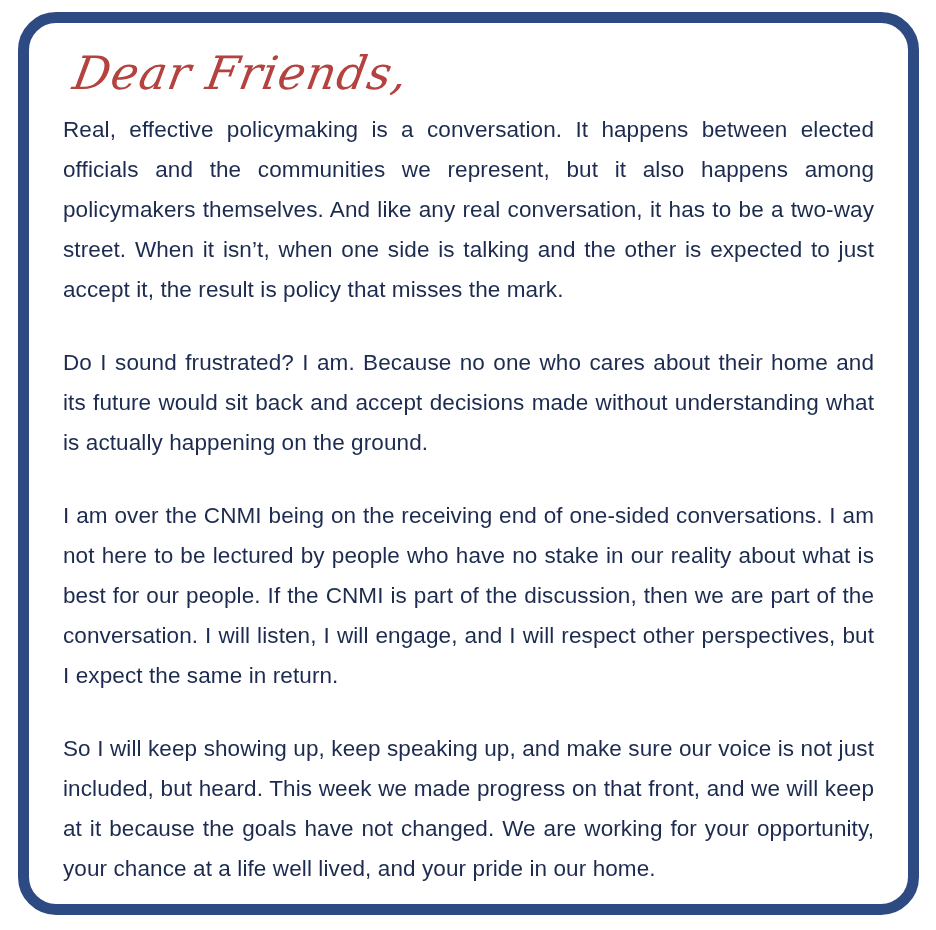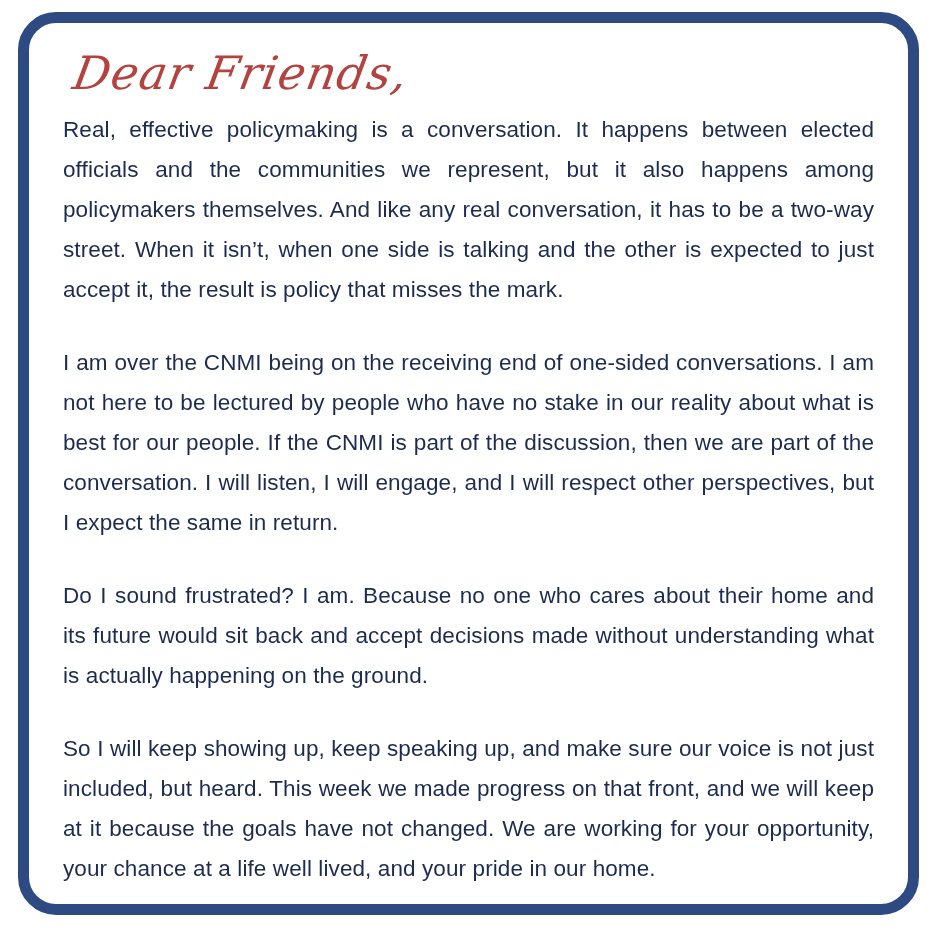--- a/index.html
+++ b/index.html
@@ -76,23 +76,23 @@
 <body>
 
 <div class="page">
   <div class="letter-card">
 
     <div class="salutation">Dear Friends,</div>
 
     <div class="body-text">
       <p>Real, effective policymaking is a conversation. It happens between elected officials and the communities we represent, but it also happens among policymakers themselves. And like any real conversation, it has to be a two-way street. When it isn’t, when one side is talking and the other is expected to just accept it, the result is policy that misses the mark.</p>
 
+      <p>Do I sound frustrated? I am. Because no one who cares about their home and its future would sit back and accept decisions made without understanding what is actually happening on the ground.</p>
+
       <p>I am over the CNMI being on the receiving end of one-sided conversations. I am not here to be lectured by people who have no stake in our reality about what is best for our people. If the CNMI is part of the discussion, then we are part of the conversation. I will listen, I will engage, and I will respect other perspectives, but I expect the same in return.</p>
-
-      <p>Do I sound frustrated? I am. Because no one who cares about their home and its future would sit back and accept decisions made without understanding what is actually happening on the ground.</p>
 
       <p>So I will keep showing up, keep speaking up, and make sure our voice is not just included, but heard. This week we made progress on that front, and we will keep at it because the goals have not changed. We are working for your opportunity, your chance at a life well lived, and your pride in our home.</p>
 
       <p class="closing-line">Thanks for catching up and I love you, CNMI!</p>
     </div>
 
     <div class="signature">–Kim</div>
 
   </div>
 </div>

